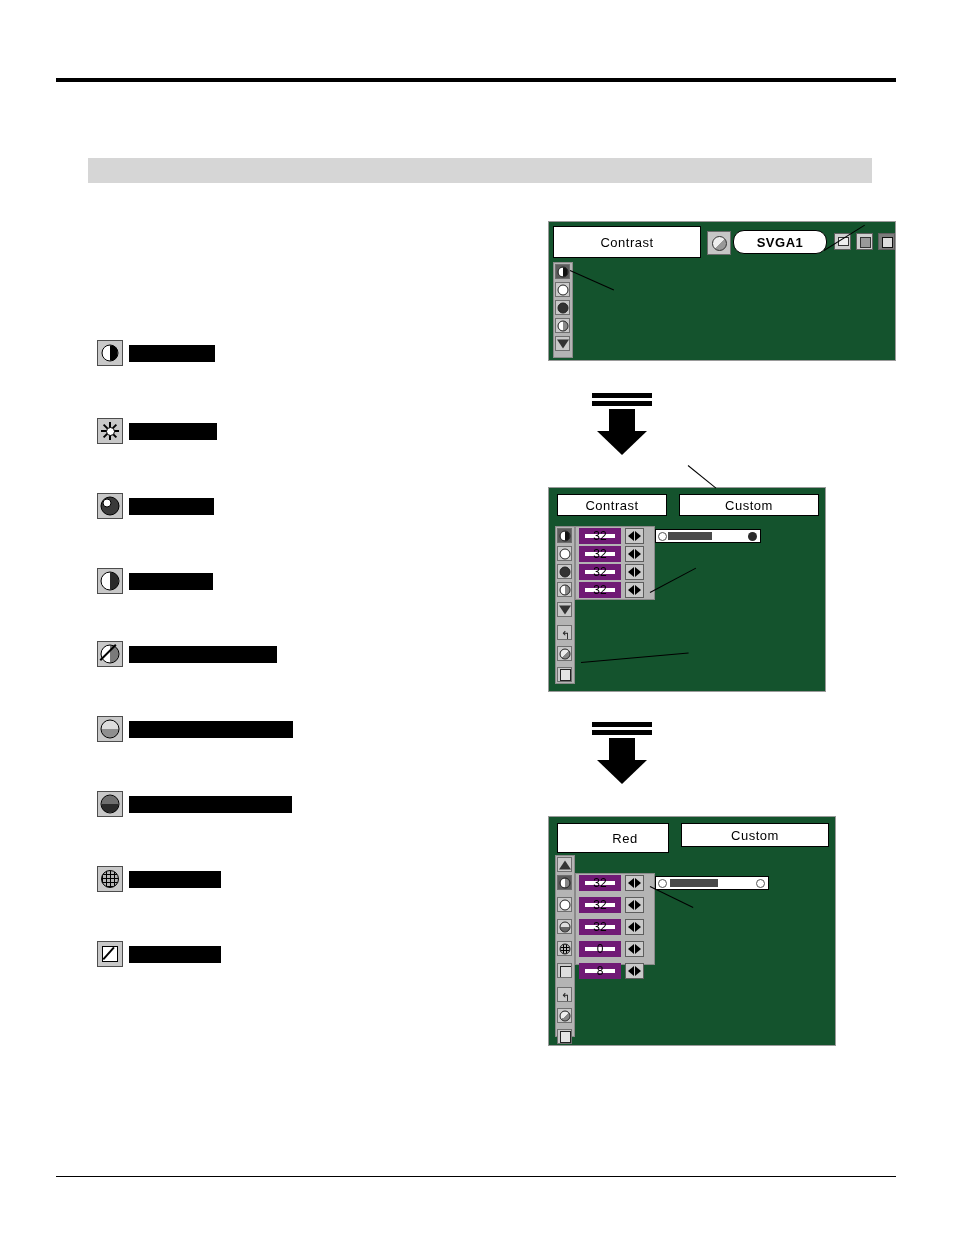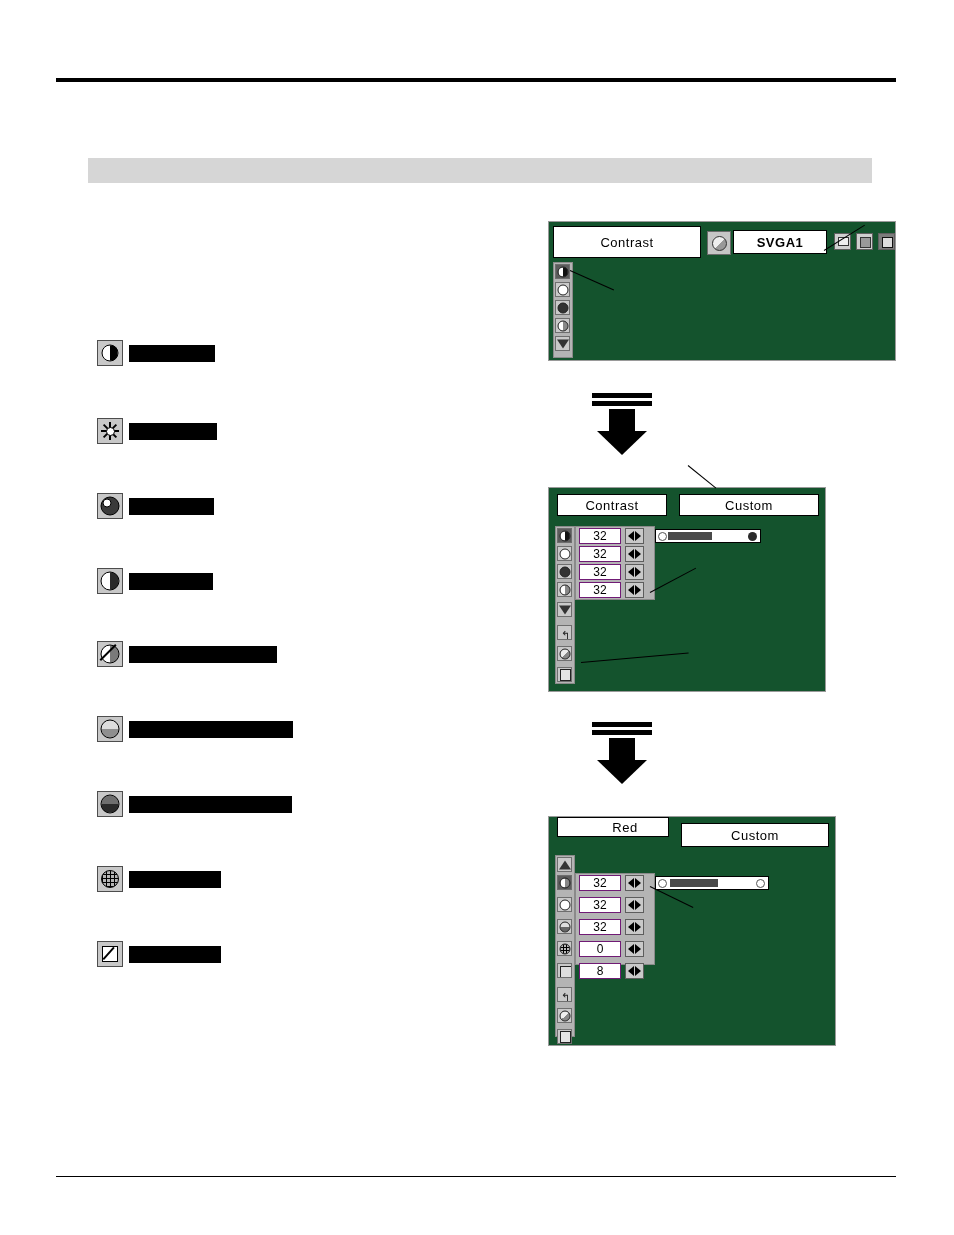--- a/index.html
+++ b/index.html
@@ -198,21 +198,21 @@
     overflow: hidden;
   }
   .osd-cell.sel {
     background: #5c5c5c;
   }
   .val-box {
     position: absolute;
     width: 42px;
     height: 16px;
     background: #ffffff;
-    border: 1px solid #701a75;
+    border: 6px solid #701a75;
     box-sizing: border-box;
     font-size: 12px;
     display: flex;
     align-items: center;
     justify-content: center;
     color: #000;
   }
   .arrows {
     position: absolute;
     width: 19px;
@@ -442,21 +442,21 @@
   <div class="feature-bar" style="width:92px;"></div>
 </div>
 
 <div class="osd" style="left:548px; top:221px; width:348px; height:140px;">
   <div class="osd-title" style="left:4px; top:4px; width:148px; height:32px;">Contrast</div>
 
   <div style="position:absolute;left:158px;top:9px;width:22px;height:22px;border:1px solid #6b6b6b;background:#c6c6c6;">
     <div style="position:absolute;left:4px;top:4px;width:13px;height:13px;border-radius:50%;border:1px solid #333;background:linear-gradient(135deg,#eee 0 50%,#999 50% 100%);"></div>
   </div>
 
-  <div class="osd-title" style="left:184px; top:8px; width:94px; height:24px; font-weight:bold;">SVGA1</div>
+  <div class="osd-title" style="left:184px; top:8px; width:94px; height:24px; font-weight:bold;border-radius:11px;">SVGA1</div>
 
   <div class="top-bar-icon" style="left:285px; top:11px;">
     <div style="position:absolute;left:3px;top:3px;width:9px;height:7px;border:1px solid #333;background:#eee;"></div>
   </div>
   <div class="top-bar-icon" style="left:307px; top:11px;">
     <div style="position:absolute;left:3px;top:3px;width:9px;height:9px;border:1px solid #333;background:#999;"></div>
   </div>
   <div class="top-bar-icon active" style="left:329px; top:11px;">
     <div style="position:absolute;left:3px;top:3px;width:9px;height:9px;border:1px solid #111;background:#ddd;"></div>
   </div>
@@ -557,21 +557,21 @@
 <div class="callout" style="left:581px; top:662px; width:108px; transform:rotate(-5deg);"></div>
 
 <div class="flow-arrow" style="left:592px; top:722px;">
   <div class="bar"></div>
   <div class="bar"></div>
   <div class="stem"></div>
   <div class="head"></div>
 </div>
 
 <div class="osd" style="left:548px; top:816px; width:288px; height:230px;">
-  <div class="osd-title" style="left:8px; top:0; width:112px; height:20px;padding-left:24px;">Red</div>
+  <div class="osd-title" style="left:8px; top:6px; width:112px; height:30px;padding-left:24px;">Red</div>
   <div class="osd-title" style="left:132px; top:6px; width:148px; height:24px;">Custom</div>
 
   <div class="osd-strip" style="left:6px; top:38px; width:20px; height:182px;"></div>
   <div class="osd-strip" style="left:26px; top:56px; width:80px; height:92px;"></div>
 
   <div class="osd-cell" style="left:8px; top:40px;">
       <div class="up-tri"></div>
     </div>
 
   <div class="osd-cell sel" style="left:8px; top:58px;">

